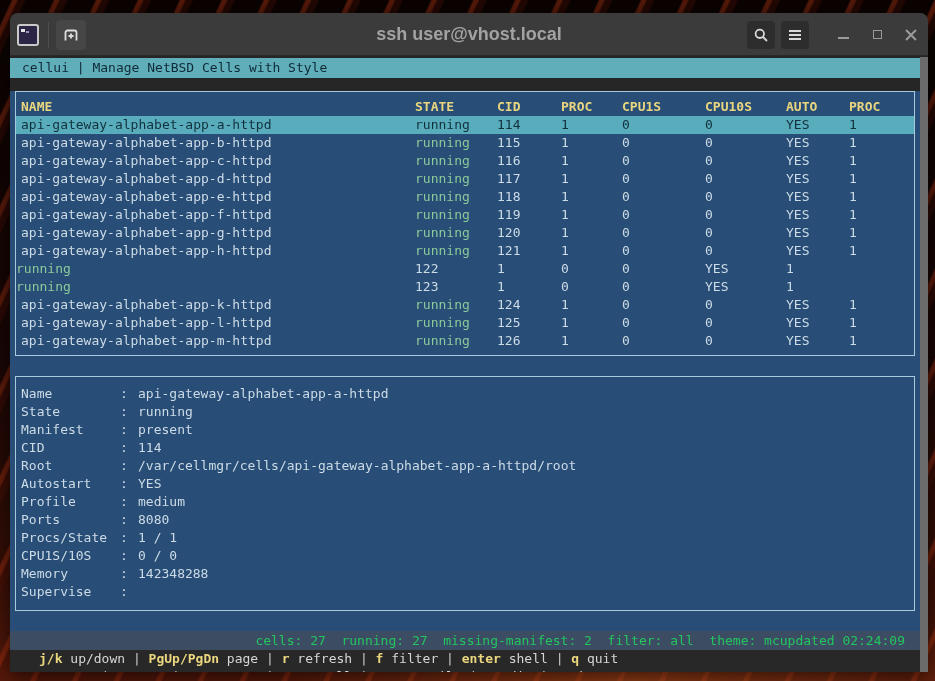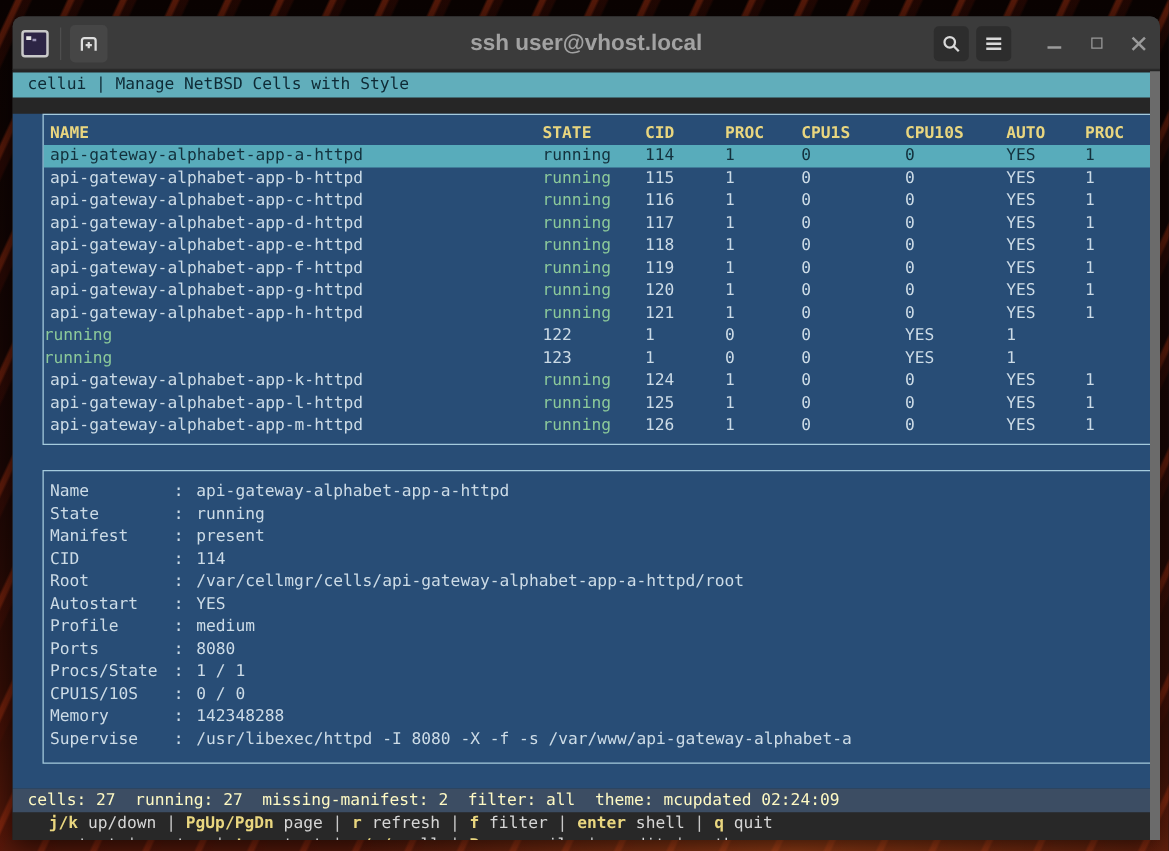--- a/index.html
+++ b/index.html
@@ -66,21 +66,21 @@
   
   .terminal { position:absolute; left:0; top:44px; right:0; bottom:0; background:#262626; }
   .scrollbar { position:absolute; right:0; top:0; width:8px; bottom:0; background:#6b6b6b; }
   .content { position:absolute; left:0; top:0; width:910px; bottom:0; font-size:13px; color:#ccdbe6; }
 
   .term-pad { height:1px; background:#262626; }
   .app-header {
     height:20px; line-height:20px; background:#61aebb; color:#0e2a35;
     padding-left:12px; white-space:pre;
   }
-  .blue-zone { height:540px; background:#284d76;padding-left:19px; }
+  .blue-zone { height:540px; background:#284d76; }
 
   .panel {
     margin:0 5px; width:900px; border:1px solid #a5cbdd;
   }
   .panel.table-panel { margin-top:13px; height:265px; }
   .panel.detail-panel { margin-top:20px; height:235px; }
 
   .thead, .trow {
     display:grid; grid-template-columns:399px 82px 64px 61px 83px 81px 63px 1fr;
     height:18px; line-height:18px; white-space:pre; overflow:hidden;
@@ -91,22 +91,22 @@
   .trow.selected { background:#58acbb; color:#13313d; }
   .trow.selected .state { color:#13313d; }
 
   .detail-panel { padding-top:8px; }
   .drow { height:18px; line-height:18px; display:flex; white-space:pre; padding-left:5px; }
   .dlabel { width:99px; flex:none; }
   .dsep { width:18px; flex:none; }
   .dvalue { flex:1; overflow:hidden; }
 
   .status-bar {
-    height:19px; line-height:19px; background:#3c4d63; color:#fef9c3;
-    display:flex; justify-content:flex-start;
+    height:19px; line-height:19px; background:#3c4d63; color:#22c55e;
+    display:flex; justify-content:flex-end;
     padding:0 15px 0 12px; white-space:pre;
   }
   .help-bar {
     height:18px; line-height:18px; background:#282828; color:#d6d6d6;
     padding-left:29px; white-space:pre;
   }
   .hkey { color:#e9d67f; font-weight:bold; }
   .hsep { color:#c9c9c9; }
 
   svg { display:block; }
@@ -188,21 +188,21 @@
             <div class="drow"><span class="dlabel">State</span><span class="dsep">:</span><span class="dvalue">running</span></div>
             <div class="drow"><span class="dlabel">Manifest</span><span class="dsep">:</span><span class="dvalue">present</span></div>
             <div class="drow"><span class="dlabel">CID</span><span class="dsep">:</span><span class="dvalue">114</span></div>
             <div class="drow"><span class="dlabel">Root</span><span class="dsep">:</span><span class="dvalue">/var/cellmgr/cells/api-gateway-alphabet-app-a-httpd/root</span></div>
             <div class="drow"><span class="dlabel">Autostart</span><span class="dsep">:</span><span class="dvalue">YES</span></div>
             <div class="drow"><span class="dlabel">Profile</span><span class="dsep">:</span><span class="dvalue">medium</span></div>
             <div class="drow"><span class="dlabel">Ports</span><span class="dsep">:</span><span class="dvalue">8080</span></div>
             <div class="drow"><span class="dlabel">Procs/State</span><span class="dsep">:</span><span class="dvalue">1 / 1</span></div>
             <div class="drow"><span class="dlabel">CPU1S/10S</span><span class="dsep">:</span><span class="dvalue">0 / 0</span></div>
             <div class="drow"><span class="dlabel">Memory</span><span class="dsep">:</span><span class="dvalue">142348288</span></div>
-            <div class="drow"><span class="dlabel">Supervise</span><span class="dsep">:</span><span class="dvalue">/usr/libexec/httpd -I 8080 -X -f -s /var/www/api-gateway-alphabet-a</span></div>
+            <div class="drow"><span class="dlabel">Supervise</span><span class="dsep">:</span></div>
           </div>
       </div>
 
       <div class="status-bar">
         <span id="status-left">cells: 27  running: 27  missing-manifest: 2  filter: all  theme: mc</span>
         <span>updated 02:24:09</span>
       </div>
 
       <div class="help-bar" id="help1"><span class="hkey">j/k</span> up/down<span class="hsep"> | </span><span class="hkey">PgUp/PgDn</span> page<span class="hsep"> | </span><span class="hkey">r</span> refresh<span class="hsep"> | </span><span class="hkey">f</span> filter<span class="hsep"> | </span><span class="hkey">enter</span> shell<span class="hsep"> | </span><span class="hkey">q</span> quit</div>
       <div class="help-bar" id="help2"><span class="hkey">s</span> start<span class="hsep"> | </span><span class="hkey">x</span> stop<span class="hsep"> | </span><span class="hkey">t</span> restart<span class="hsep"> | </span><span class="hkey">a/z/y</span> all<span class="hsep"> | </span><span class="hkey">R</span> reconcile<span class="hsep"> | </span><span class="hkey">e</span> edit<span class="hsep"> | </span><span class="hkey">m</span> theme</div>

